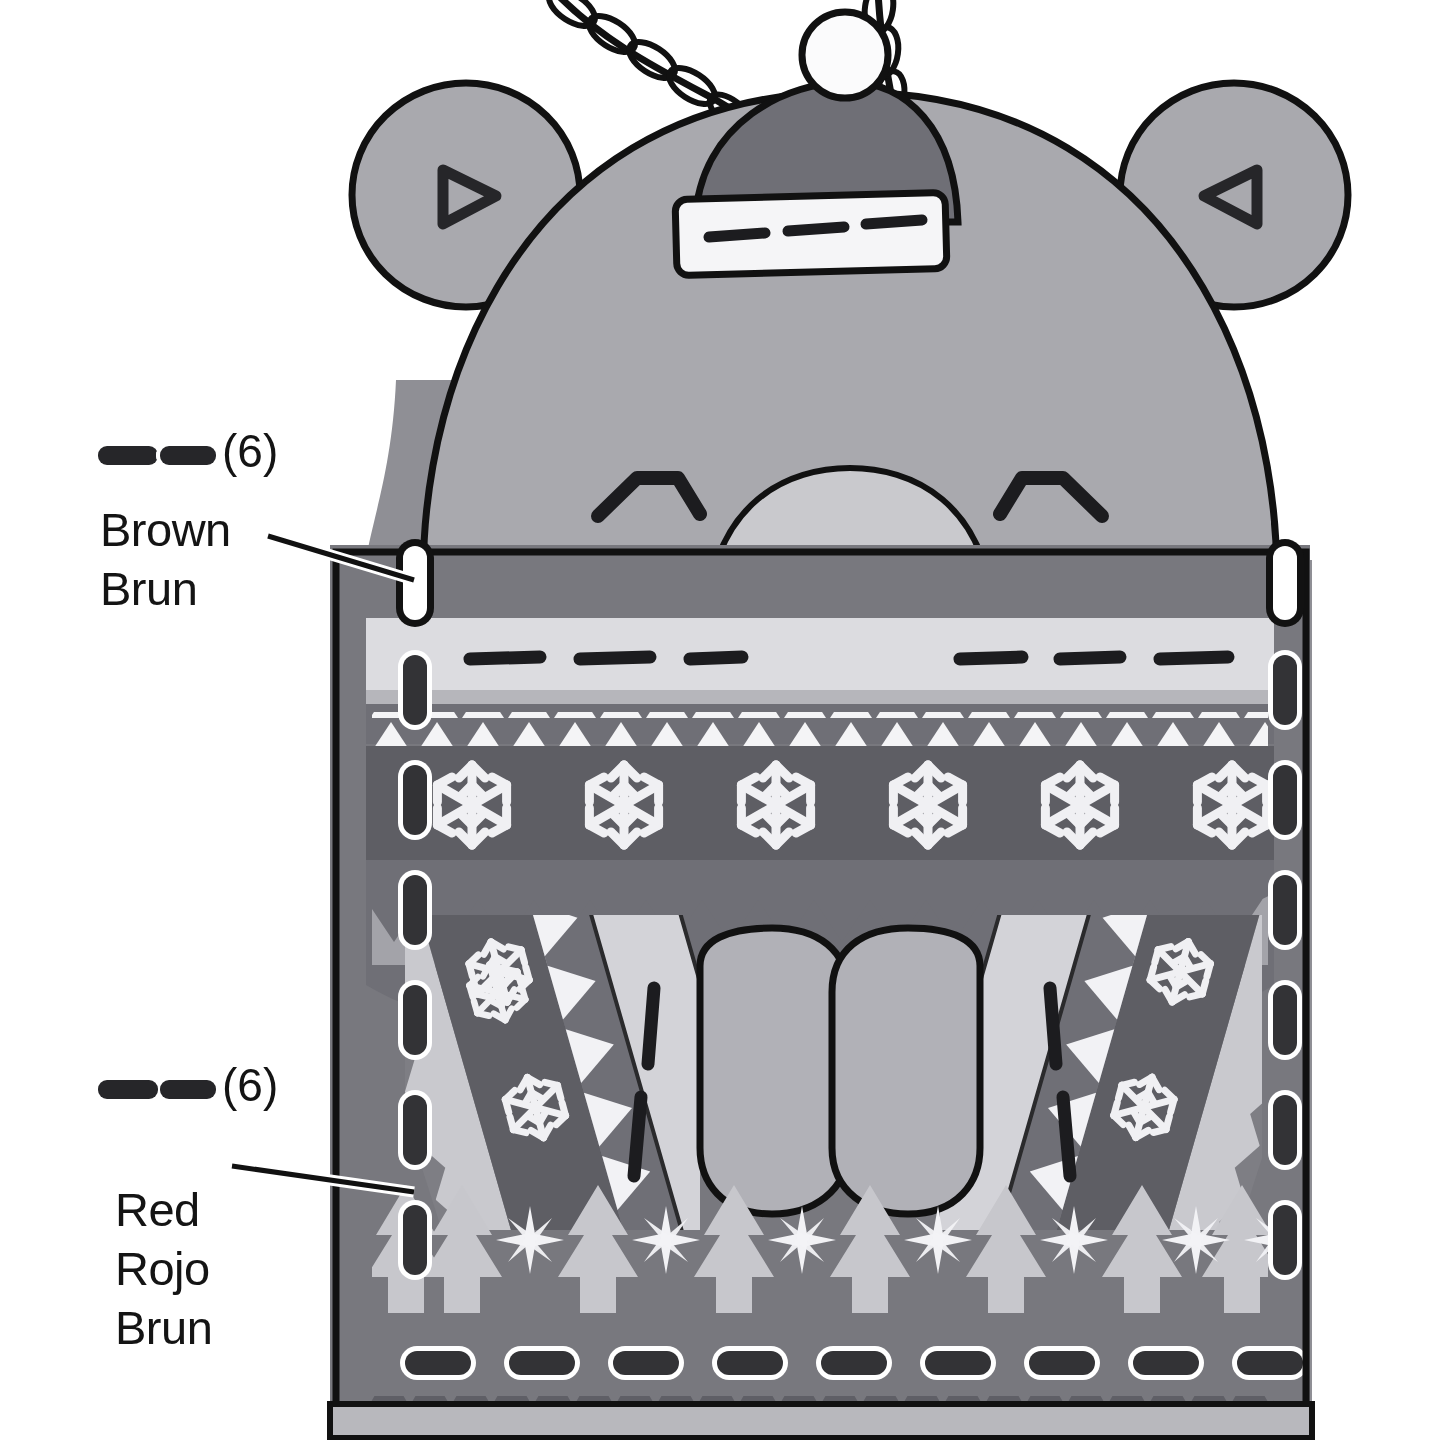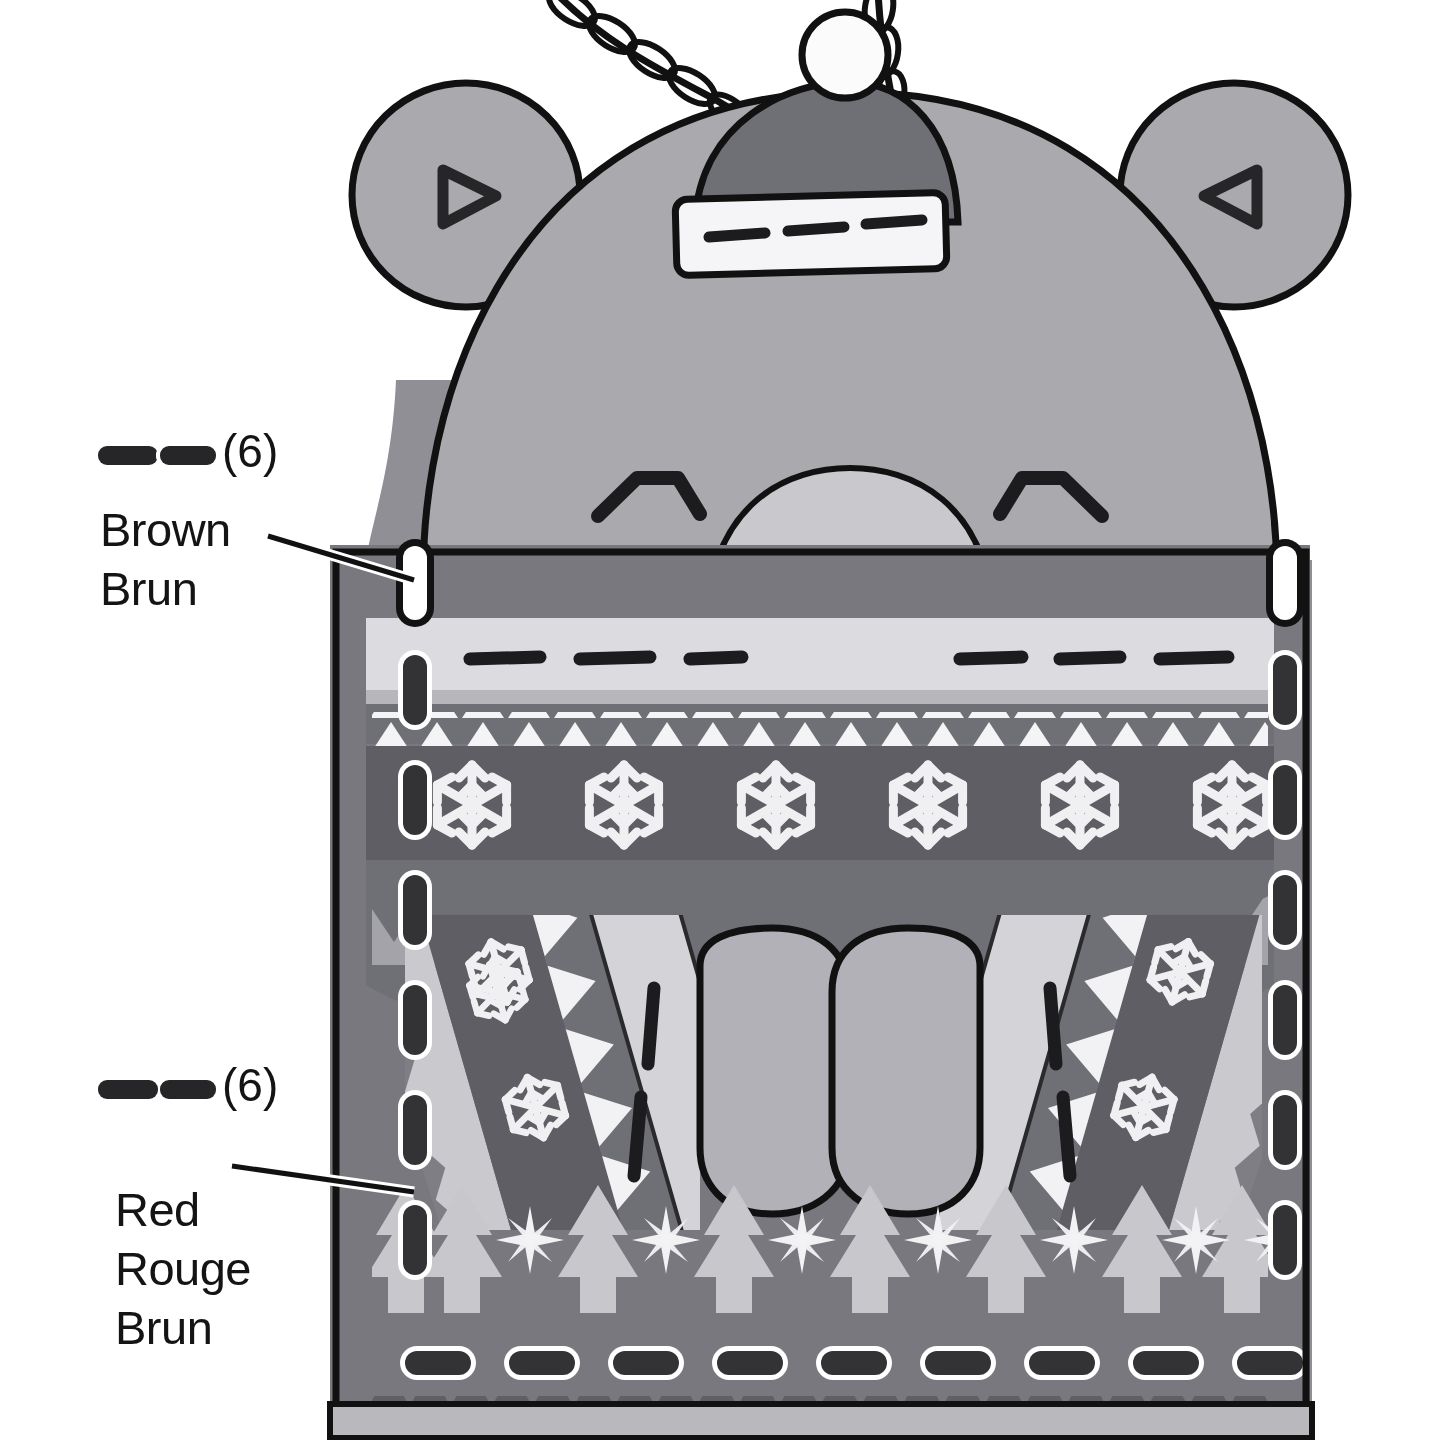--- a/index.html
+++ b/index.html
@@ -372,17 +372,17 @@
 
   <div class="lbl" style="left:100px; top:500px; width:250px;">
     <span class="ln">Brown</span>
     <span class="ln">Brun</span>
   </div>
 
   <div class="count" style="left:222px; top:1058px;">(6)</div>
 
   <div class="lbl" style="left:115px; top:1134px; width:250px;margin-top:46px;">
     <span class="ln">Red</span>
-    <span class="ln">Rouge</span>
+    <span class="ln">Rojo</span>
     <span class="ln">Brun</span>
   </div>
 
 </div>
 
 </body></html>

